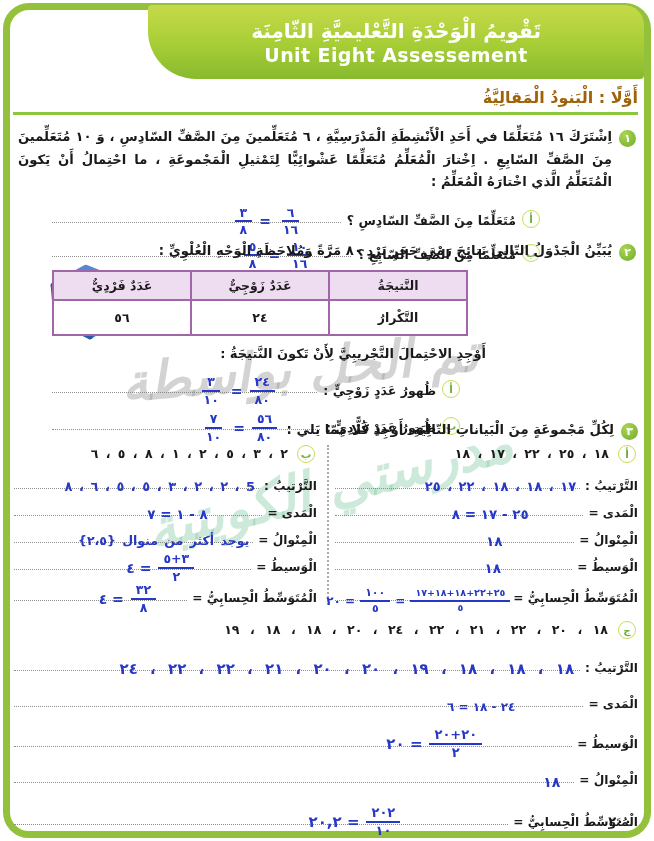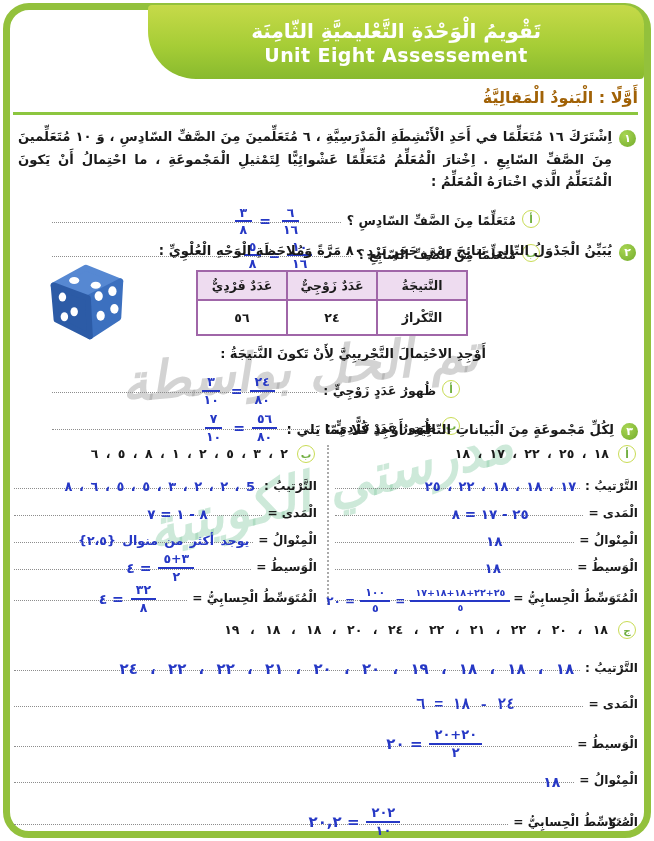--- a/index.html
+++ b/index.html
@@ -40,21 +40,21 @@
 
   
   .q1{position:absolute;top:126px;right:18px;left:18px;}
   .q1 .ansrow{margin:6px 96px 0 34px;height:28px;}
   .q1 .hw{right:13%;bottom:-15px;}
 
   
   .q2{position:absolute;top:240px;right:18px;left:18px;}
   .ptable{border-collapse:collapse;margin:7px 168px 0 0;}
   .ptable th,.ptable td{border:2px solid #a066a8;font-weight:bold;text-align:center;}
-  .ptable th{background:#eedcf0;font-size:12.5px;padding:6px 0;width:88px;}
+  .ptable th{background:#eedcf0;font-size:12.5px;padding:6px 24px;width:88px;}
   .ptable td{font-size:12.5px;padding:9px 8px;background:#fff;}
   .q2 .prompt{margin:10px 150px 0 0;font-size:13px;font-weight:bold;}
   .q2 .ansrow{margin:7px 176px 0 34px;height:30px;}
   .q2 .hw{right:16%;bottom:-15px;}
   .dice{position:absolute;left:30px;top:252px;}
 
   
   .q3{position:absolute;top:419px;right:16px;left:14px;}
   .cols{display:flex;margin-top:3px;}
   .col{flex:1;min-width:0;}
@@ -72,21 +72,21 @@
   .mean-a{right:-2px;font-size:12px;gap:5px;}
   .mean-a .frac{font-size:9.5px;}
   .mean-a .frac2n{font-size:11px;}
 
   
   .sec-c{margin-top:16px;}
   .sec-c-head{display:flex;gap:10px;align-items:center;font-weight:bold;font-size:12.6px;margin-right:2px;}
   .sec-c-head .dlist{word-spacing:6px;}
   .sec-c .frow{height:36px;}
   .sec-c .hw-on{font-size:15px;letter-spacing:1px;word-spacing:7px;right:6px;bottom:-8px;}
-  .sec-c .hw-range{right:68px;bottom:-8px;font-size:15px;font-family:Liberation Mono, monospace;}
+  .sec-c .hw-range{right:68px;bottom:-8px;font-size:12px;}
   .sec-c .hw-med{right:90px;}
   .sec-c .hw-mode{right:14px;bottom:-8px;font-size:14px;}
   .sec-c .hw-mean{right:108px;}
   .sec-c .fracline{font-size:15px;}
   .sec-c .frac{font-size:13px;}
 
   
   .wm-gray{position:absolute;top:338px;left:55px;width:490px;text-align:center;
            font-size:52px;font-weight:bold;color:rgba(150,150,150,.42);
            transform:rotate(-5deg);pointer-events:none;white-space:nowrap;font-style:italic;}

